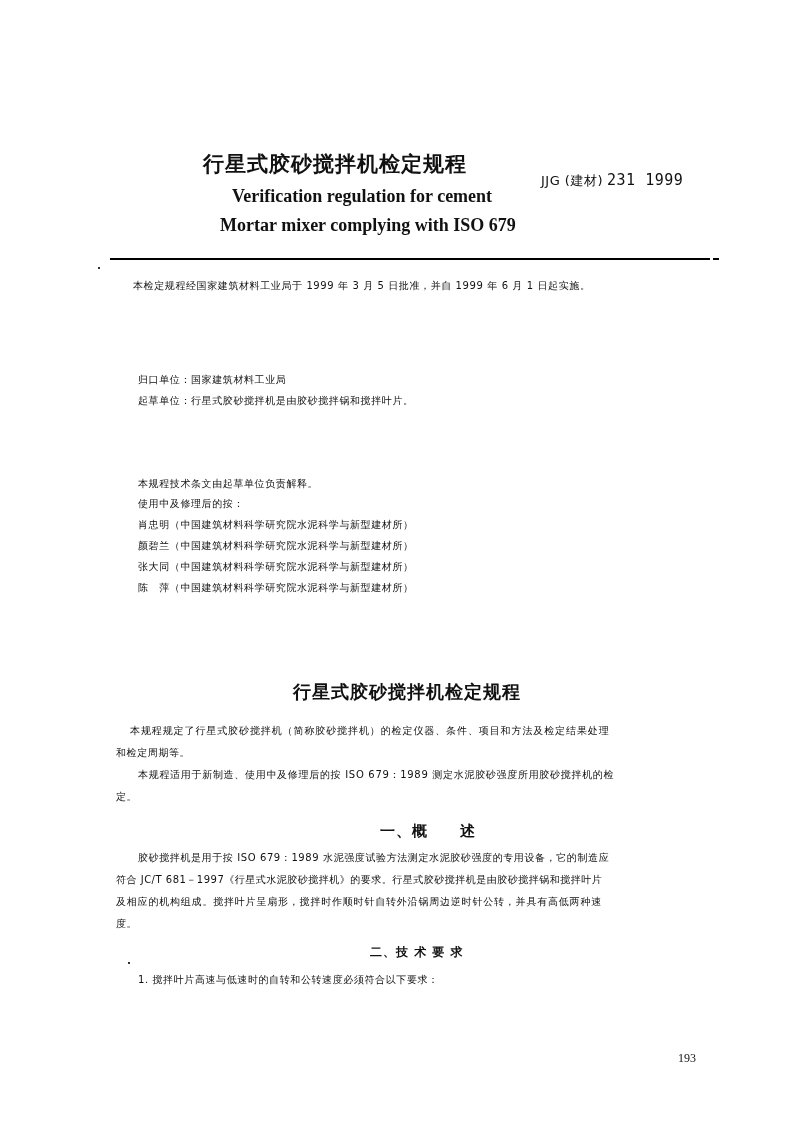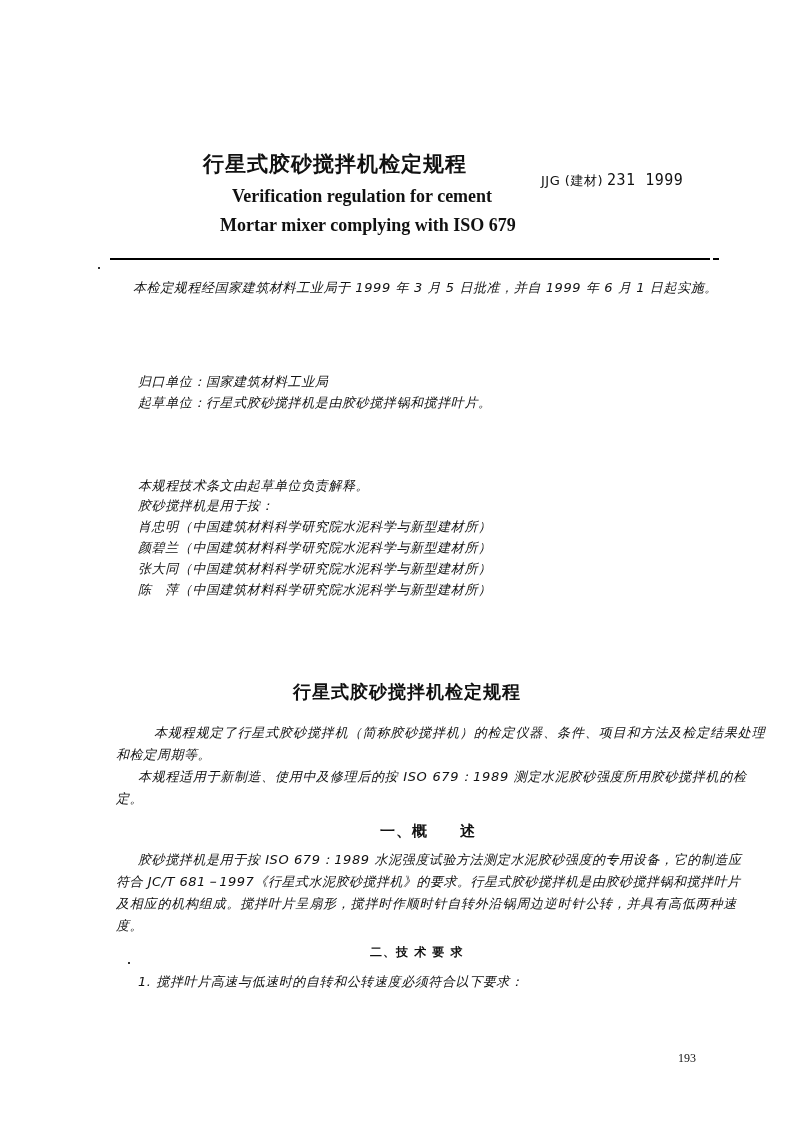--- a/index.html
+++ b/index.html
@@ -10,21 +10,21 @@
     .abs { position: absolute; white-space: nowrap; }
     .title-cn { left: 203px; top: 150px; font-size: 21px; font-weight: bold; letter-spacing: 1px; }
     .title-en { font-family: "Liberation Serif", serif; font-weight: bold; font-size: 18px; }
     .title-en1 { left: 232px; top: 186px; }
     .title-en2 { left: 220px; top: 215px; }
     .code { left: 541px; top: 171px; font-size: 13px; letter-spacing: 0.5px; }
     .code .num { font-family: "DejaVu Sans Mono", monospace; font-size: 15px; margin-left: 4px; }
     .rule { left: 110px; top: 258px; width: 600px; height: 2px; background: #000; }
     .rule-tail { left: 713px; top: 258px; width: 6px; height: 2px; background: #000; }
     .dot { width: 2px; height: 2px; background: #333; }
-    .line { position: absolute; white-space: nowrap; font-size: 13px; letter-spacing: 0.6px; font-style: italic; }
+    .line { position: absolute; white-space: nowrap; font-size: 10px; letter-spacing: 0.6px; }
     .section-head { font-size: 15px; font-weight: bold; letter-spacing: 1px; }
     .main-title { left: 293px; top: 680px; font-size: 18px; font-weight: bold; letter-spacing: 1px; }
     .page-num { left: 678px; top: 1051px; font-family: "Liberation Serif", serif; font-size: 12px; }
   </style>
 </head>
 <body>
 
 <div class="abs title-cn">行星式胶砂搅拌机检定规程</div>
 <div class="abs title-en title-en1">Verification regulation for cement</div>
 <div class="abs title-en title-en2">Mortar mixer complying with ISO 679</div>
@@ -35,29 +35,29 @@
 <div class="abs rule"></div>
 <div class="abs rule-tail"></div>
 <div class="abs dot" style="left:98px; top:267px;"></div>
 
 <div class="line" style="left:133px; top:279px;">本检定规程经国家建筑材料工业局于 1999 年 3 月 5 日批准，并自 1999 年 6 月 1 日起实施。</div>
 
 <div class="line" style="left:138px; top:373px;">归口单位：国家建筑材料工业局</div>
 <div class="line" style="left:138px; top:394px;">起草单位：行星式胶砂搅拌机是由胶砂搅拌锅和搅拌叶片。</div>
 
 <div class="line" style="left:138px; top:477px;">本规程技术条文由起草单位负责解释。</div>
-<div class="line" style="left:138px; top:497px;">胶砂搅拌机是用于按：</div>
+<div class="line" style="left:138px; top:497px;">使用中及修理后的按：</div>
 <div class="line" style="left:138px; top:518px;">肖忠明（中国建筑材料科学研究院水泥科学与新型建材所）</div>
 <div class="line" style="left:138px; top:539px;">颜碧兰（中国建筑材料科学研究院水泥科学与新型建材所）</div>
 <div class="line" style="left:138px; top:560px;">张大同（中国建筑材料科学研究院水泥科学与新型建材所）</div>
 <div class="line" style="left:138px; top:581px;">陈　萍（中国建筑材料科学研究院水泥科学与新型建材所）</div>
 
 <div class="abs main-title">行星式胶砂搅拌机检定规程</div>
 
-<div class="line" style="left:154px; top:724px; letter-spacing:0.9px;">本规程规定了行星式胶砂搅拌机（简称胶砂搅拌机）的检定仪器、条件、项目和方法及检定结果处理</div>
+<div class="line" style="left:130px; top:724px; letter-spacing:0.9px;">本规程规定了行星式胶砂搅拌机（简称胶砂搅拌机）的检定仪器、条件、项目和方法及检定结果处理</div>
 <div class="line" style="left:116px; top:746px;">和检定周期等。</div>
 <div class="line" style="left:138px; top:768px; letter-spacing:0.7px;">本规程适用于新制造、使用中及修理后的按 ISO 679：1989 测定水泥胶砂强度所用胶砂搅拌机的检</div>
 <div class="line" style="left:116px; top:790px;">定。</div>
 
 <div class="abs section-head" style="left:380px; top:822px;">一、概　　述</div>
 <div class="line" style="left:138px; top:851px; letter-spacing:0.6px;">胶砂搅拌机是用于按 ISO 679：1989 水泥强度试验方法测定水泥胶砂强度的专用设备，它的制造应</div>
 <div class="line" style="left:116px; top:873px; letter-spacing:0.5px;">符合 JC/T 681－1997《行星式水泥胶砂搅拌机》的要求。行星式胶砂搅拌机是由胶砂搅拌锅和搅拌叶片</div>
 <div class="line" style="left:116px; top:895px; letter-spacing:0.8px;">及相应的机构组成。搅拌叶片呈扇形，搅拌时作顺时针自转外沿锅周边逆时针公转，并具有高低两种速</div>
 <div class="line" style="left:116px; top:917px;">度。</div>
 

